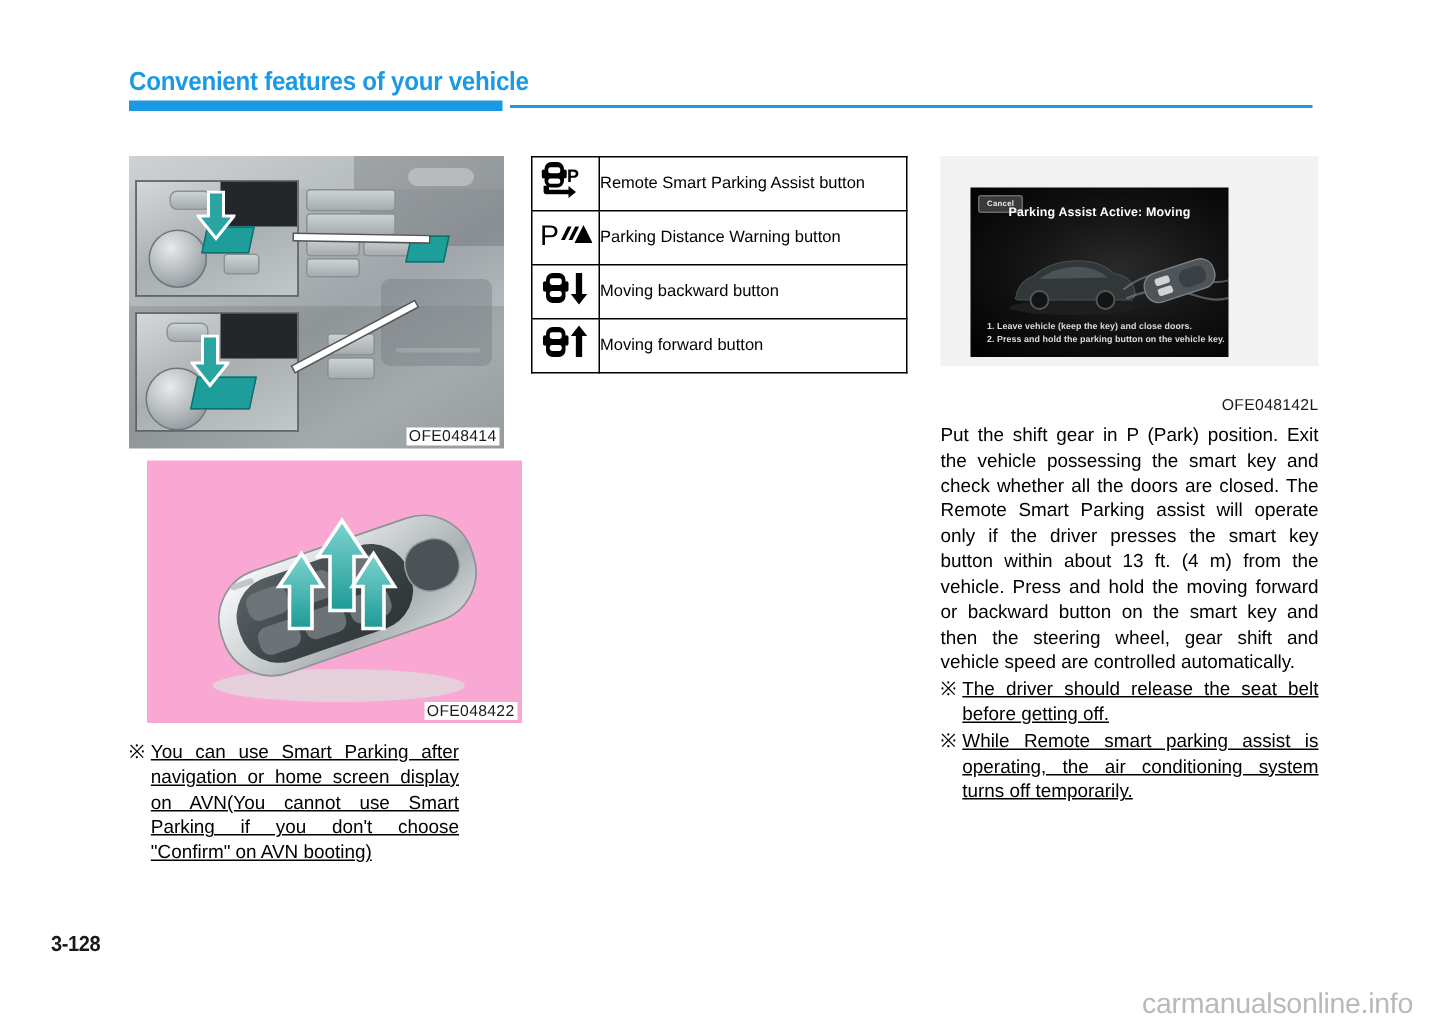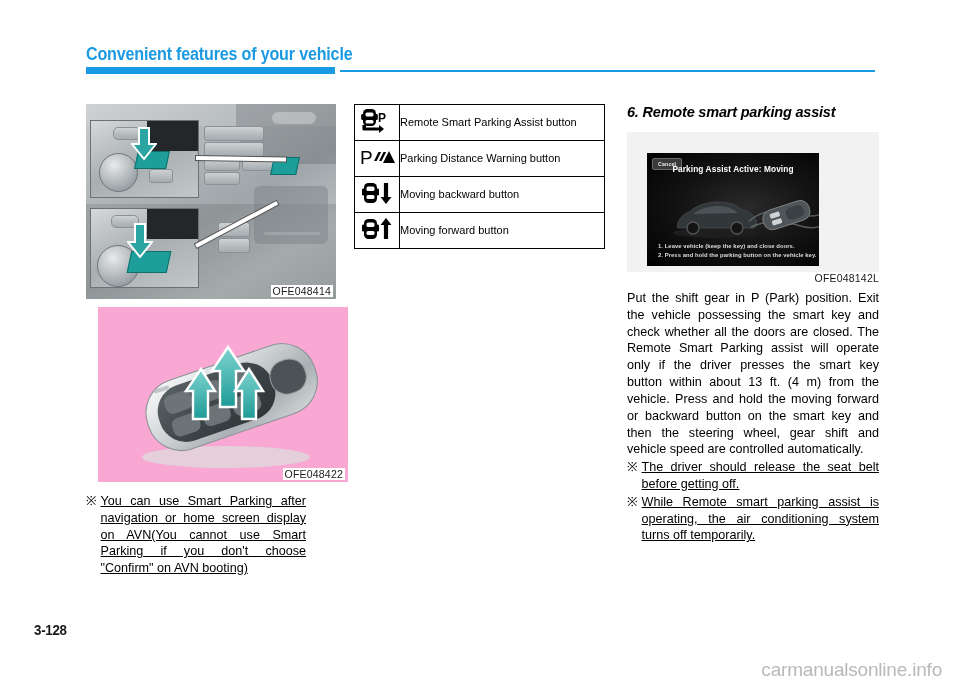--- a/index.html
+++ b/index.html
@@ -450,21 +450,20 @@
             </g>
           </svg>
         </td>
         <td class="label-cell">Moving forward button</td>
       </tr>
     </tbody>
   </table>
 </div>
 
 <div class="column" id="col-right">
-  <h2 id="right-heading">6. Remote smart parking assist</h2>
 
   <div class="figure" id="fig-nav">
     <div id="nav-screen">
       <div id="nav-cancel">Cancel</div>
       <div id="nav-title">Parking Assist Active: Moving</div>
       <svg style="position:absolute;left:16px;top:34px;" width="182" height="56" viewBox="0 0 182 56">
         <ellipse cx="52" cy="46" rx="42" ry="5" fill="#1e1e1e"></ellipse>
         <path d="M14 40 q2 -12 12 -15 q10 -9 26 -10 q18 -1 27 8 q11 2 14 10 q2 6 -2 8 h-75 q-3 -1 -2 -1 z" fill="#32373a" stroke="#4a5053" stroke-width="0.7"></path>
         <path d="M30 27 q9 -7 22 -8 q15 -1 23 7 z" fill="#50585c" opacity="0.85"></path>
         <circle cx="30" cy="41" r="6" fill="#141414" stroke="#555" stroke-width="1.3"></circle>
@@ -477,21 +476,21 @@
           <rect x="100" y="18" width="48" height="20" rx="9" fill="#4e5457" stroke="#7d8386" stroke-width="0.9"></rect>
           <rect x="108" y="22" width="10" height="5" rx="1.6" fill="#cfd3d5"></rect>
           <rect x="108" y="29" width="10" height="5" rx="1.6" fill="#cfd3d5"></rect>
           <rect x="124" y="22" width="18" height="12" rx="5" fill="#3a4043"></rect>
         </g>
       </svg>
       <div class="nav-step" id="nav-step-1">1. Leave vehicle (keep the key) and close doors.</div>
       <div class="nav-step" id="nav-step-2">2. Press and hold the parking button on the vehicle key.</div>
     </div>
   </div>
-  <div class="fig-caption" style="margin-top:0;">OFE048142L</div>
+  <div class="fig-caption" style="margin-top:20px;">OFE048142L</div>
 
   <p class="body-text" style="margin-top:6px;">Put the shift gear in P (Park) position. Exit the vehicle possessing the smart key and check whether all the doors are closed. The Remote Smart Parking assist will operate only if the driver presses the smart key button within about 13 ft. (4 m) from the vehicle. Press and hold the moving forward or backward button on the smart key and then the steering wheel, gear shift and vehicle speed are controlled automatically.</p>
 
   <div class="note">
     <span class="mark">※</span>
     <span class="note-text">The driver should release the seat belt before getting off.</span>
   </div>
   <div class="note">
     <span class="mark">※</span>
     <span class="note-text">While Remote smart parking assist is operating, the air conditioning system turns off temporarily.</span>

